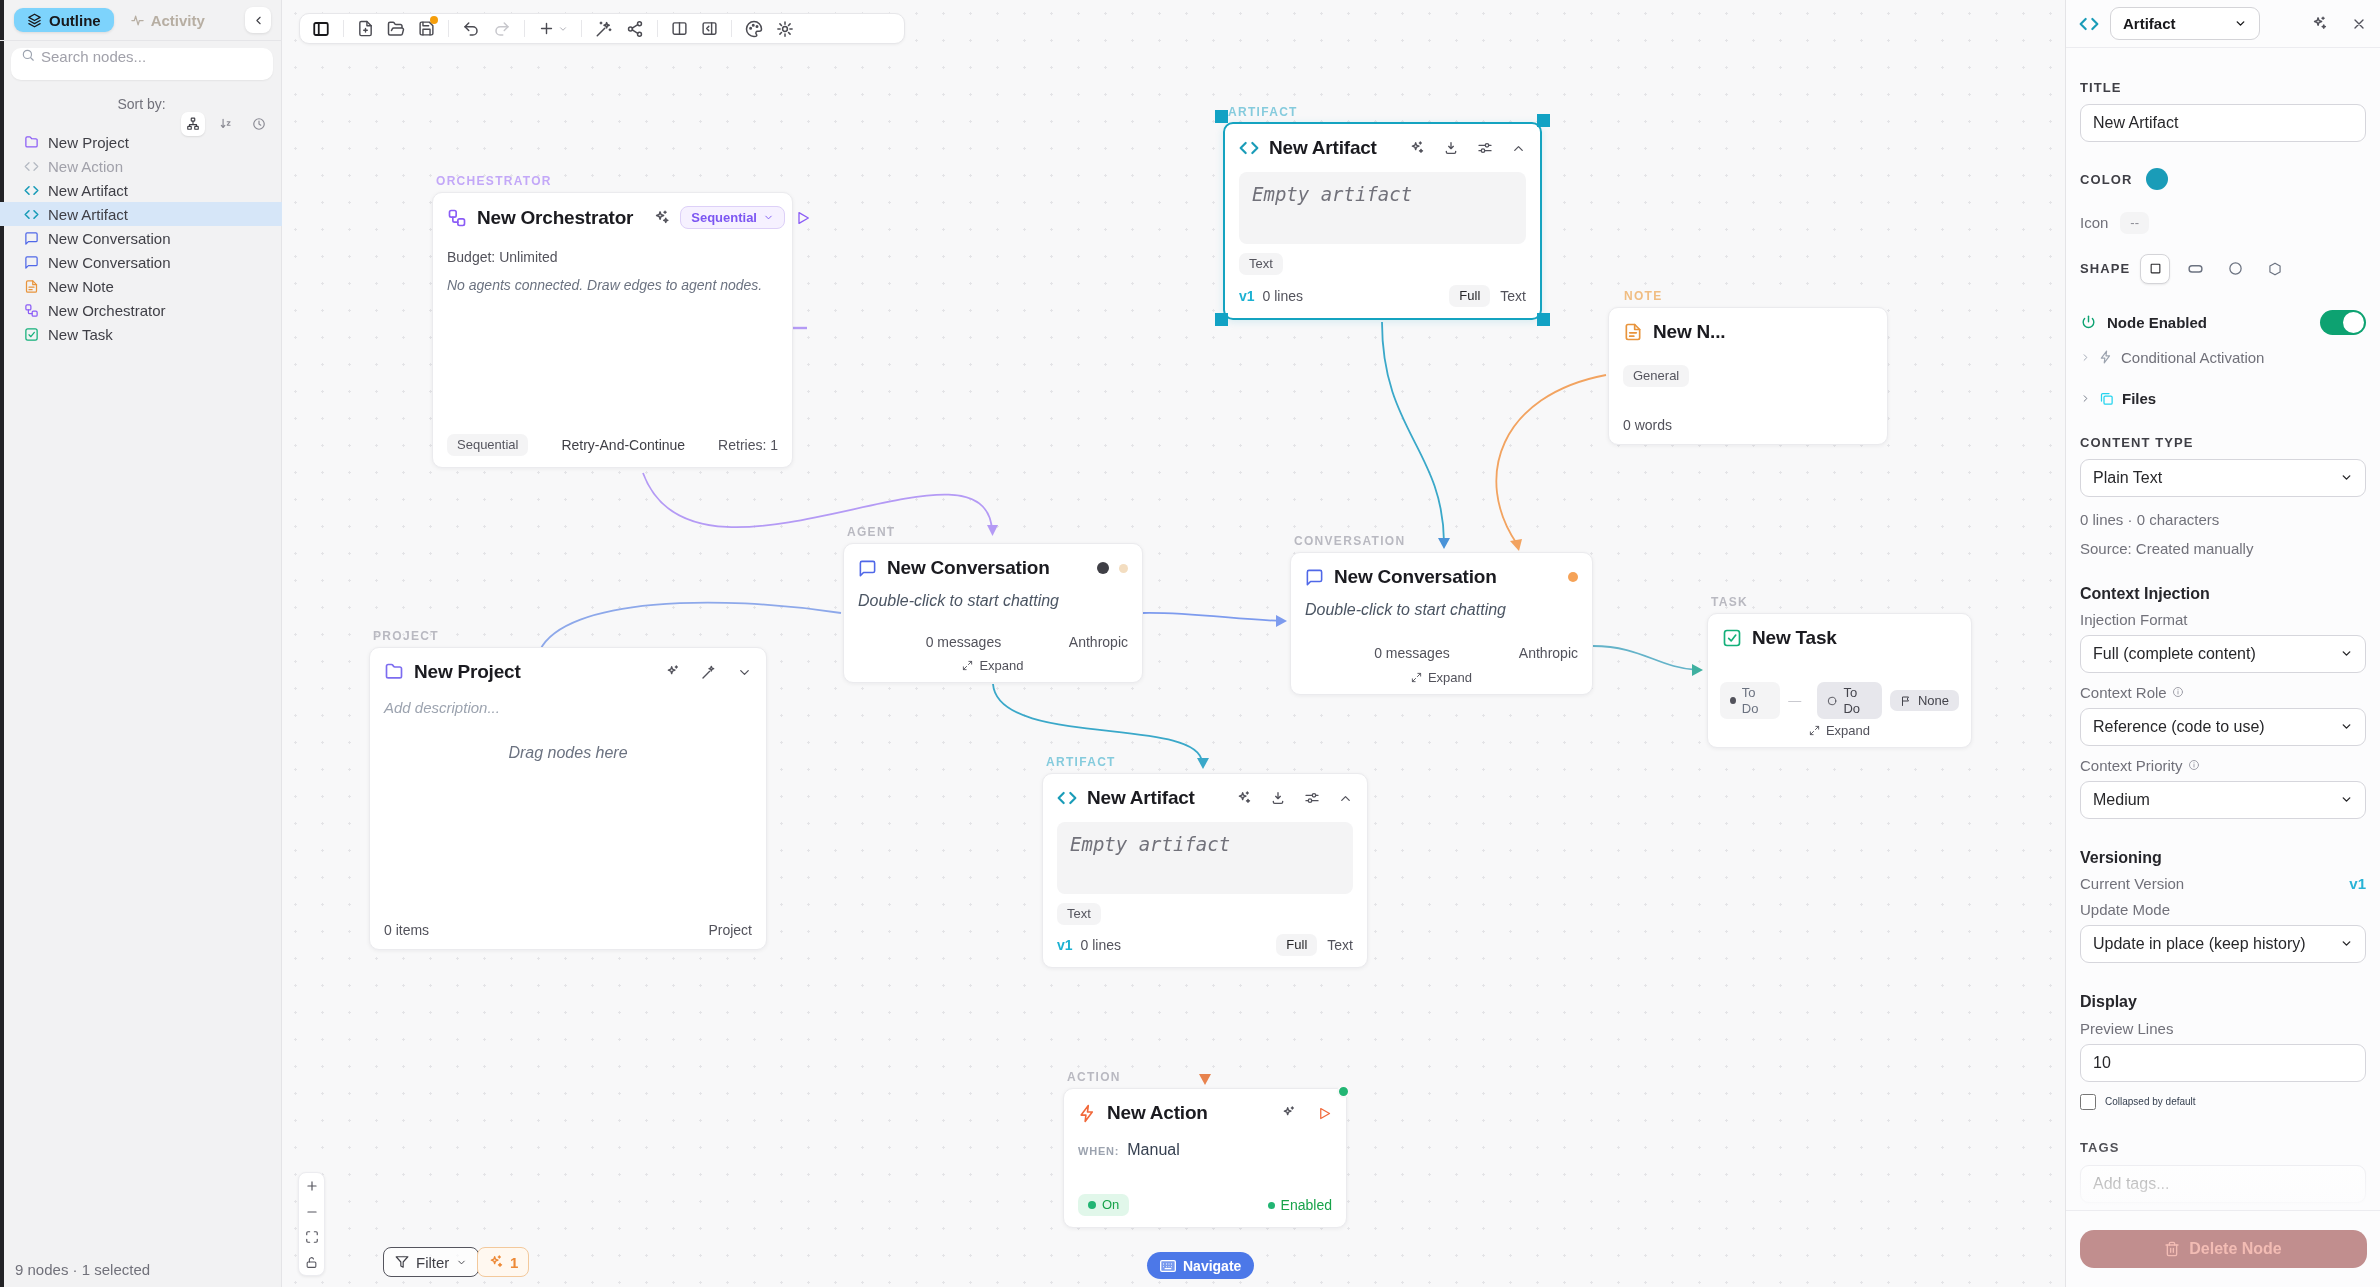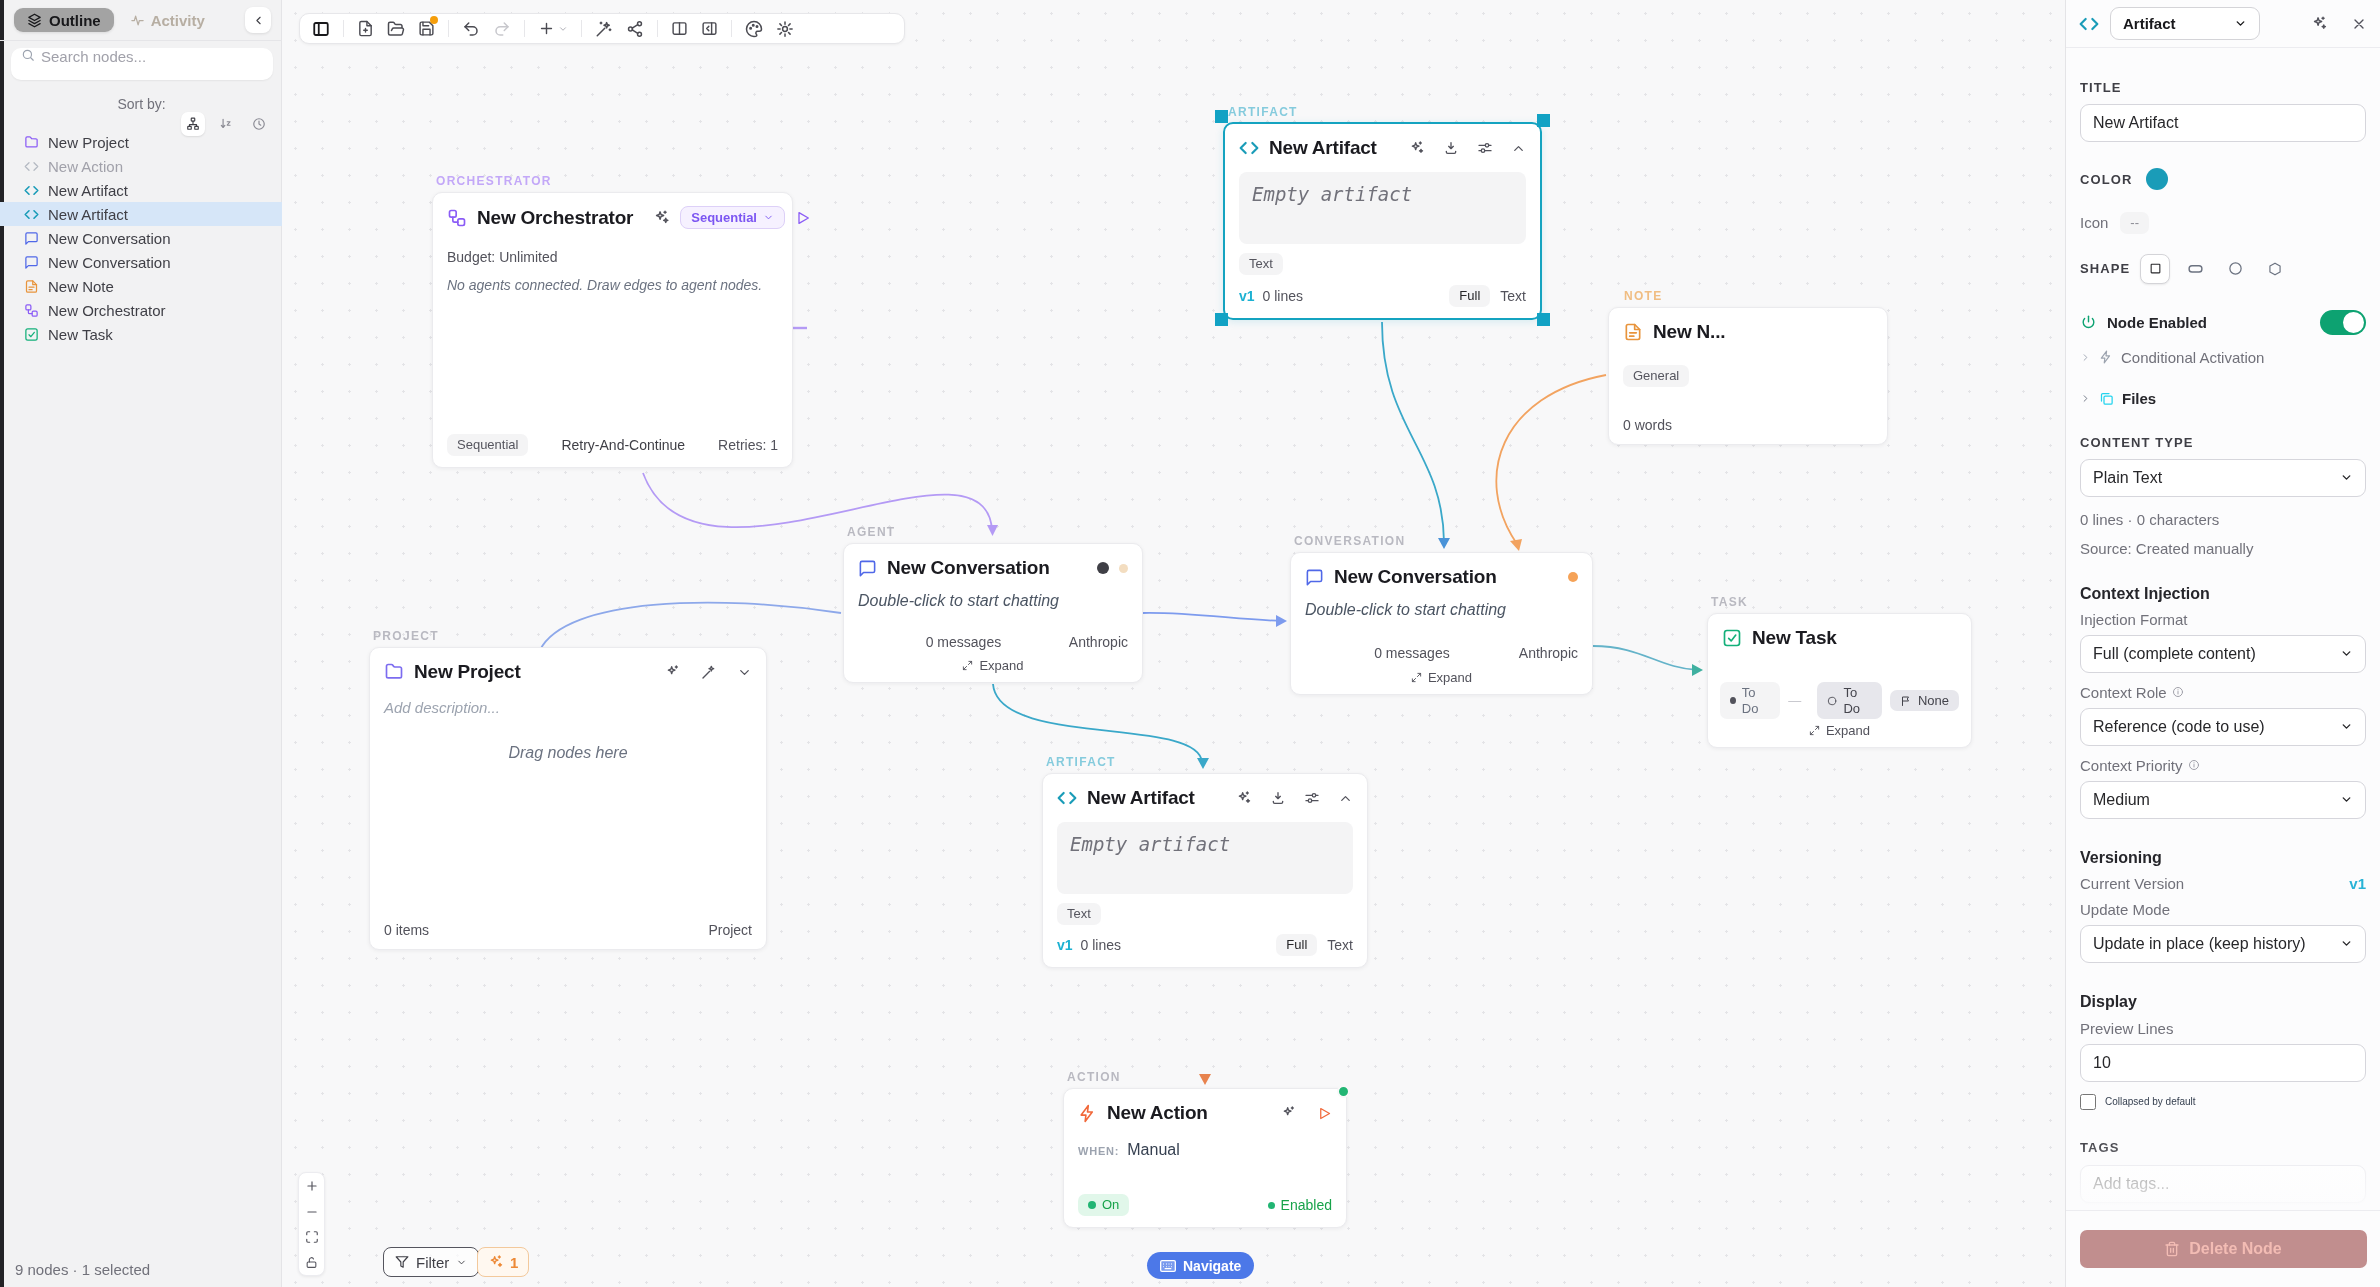--- a/index.html
+++ b/index.html
@@ -10,21 +10,21 @@
   .canvas { position:absolute; left:282px; top:0; width:1783px; height:1287px;
     background-color:#f8f8f9;
     background-image:radial-gradient(circle,#e4e4e7 1.4px,transparent 1.4px);
     background-size:27px 27px; }
   #edges { position:absolute; left:0; top:0; width:2380px; height:1287px; pointer-events:none; }
 
   
   .sidebar { position:absolute; left:0; top:0; width:282px; height:1287px; background:#f2f2f3; border-right:1px solid #e4e4e7; z-index:30; }
   .sidebar-edge { position:absolute; left:0; top:0; width:4px; height:100%; background:#232326; }
   .tabs-row { position:absolute; left:14px; top:7px; right:10px; display:flex; align-items:center; gap:8px; }
-  .tab-active { display:flex; align-items:center; gap:7px; background:#a3a3a3; border-radius:9px; padding:4px 13px; height:24px; box-shadow:0 1px 3px rgba(0,0,0,.1); font-size:15px; font-weight:700; color:#18181b; }
+  .tab-active { display:flex; align-items:center; gap:7px; background:#7dd3fc; border-radius:9px; padding:4px 13px; height:24px; box-shadow:0 1px 3px rgba(0,0,0,.1); font-size:15px; font-weight:700; color:#18181b; }
   .tab-inactive { display:flex; align-items:center; gap:6px; padding:4px 8px; font-size:15px; font-weight:600; color:#b7aea2; }
   .collapse-btn { margin-left:auto; width:26px; height:26px; background:#fff; border-radius:8px; box-shadow:0 1px 3px rgba(0,0,0,.1); display:flex; align-items:center; justify-content:center; color:#3f3f46; }
   .tabs-sep { position:absolute; left:0; top:40px; width:282px; border-top:1px solid #e5e5e8; }
   .search-box { position:absolute; left:11px; top:48px; width:262px; height:32px; background:#fff; border-radius:10px; box-shadow:0 1px 2px rgba(0,0,0,.06); display:flex; align-items:flex-start; padding:0 10px; gap:6px; color:#9ca3af; }
   .search-box input { border:none; outline:none; flex:1; font-size:15px; color:#3f3f46; background:transparent; font-family:inherit; }
   .search-box input::placeholder { color:#a1a1aa; }
   .sort-row { position:absolute; left:12px; top:96px; right:10px; display:flex; align-items:center;flex-direction:column; }
   .sort-label { font-size:14px; color:#71717a; }
   .sort-icons { margin-left:auto; display:flex; align-items:center; gap:9px; }
   .sort-btn { width:24px; height:24px; display:flex; align-items:center; justify-content:center; color:#8a8a93; }
@@ -79,21 +79,21 @@
   .heading { font-size:16px; font-weight:700; color:#26262b; }
   .tinput { width:100%; height:38px; border:1px solid #d6d6dc; border-radius:9px; padding:0 12px; font-size:16px; color:#27272a; background:#fff; font-family:inherit; outline:none; }
   .sel { display:flex; align-items:center; justify-content:space-between; border:1px solid #d6d6dc; border-radius:9px; height:38px; padding:0 12px; font-size:16px; color:#27272a; background:#fff; }
   .graytext { font-size:15px; color:#71717a; }
   .toggle { width:46px; height:25px; border-radius:13px; background:#0da271; position:relative; }
   .toggle::after { content:""; position:absolute; right:2px; top:2px; width:21px; height:21px; background:#fff; border-radius:50%; }
   .shape-btn { width:30px; height:30px; display:flex; align-items:center; justify-content:center; color:#6b7280; }
   .shape-btn.sel-shape { background:#fff; border:1px solid #d4d4d8; border-radius:8px; box-shadow:0 1px 2px rgba(0,0,0,.08); color:#27272a; }
   .pfoot { position:absolute; left:0; bottom:0; width:100%; height:77px; border-top:1px solid #ececf0; background:#fcfcfd; display:flex; align-items:center; justify-content:center; }
   .fade { position:absolute; left:0; bottom:77px; width:100%; height:70px; background:linear-gradient(to bottom, rgba(252,252,253,0), rgba(252,252,253,.92)); pointer-events:none; }
-  .delete-btn { width:287px; height:38px; background:#c18e8e; border:none; border-radius:7px; color:#f3bcb4; font-size:16px; font-weight:600; display:flex; align-items:center; justify-content:center; gap:9px; font-family:inherit; }
+  .delete-btn { width:287px; height:38px; background:#c18e8e; border:none; border-radius:14px; color:#f3bcb4; font-size:16px; font-weight:600; display:flex; align-items:center; justify-content:center; gap:9px; font-family:inherit; }
   .row { display:flex; align-items:center; }
 </style>
 </head>
 <body>
 
 <div class="canvas"></div>
 
 <svg id="edges">
   <defs>
     <linearGradient id="tealOrange" x1="0" y1="0" x2="0" y2="1">

